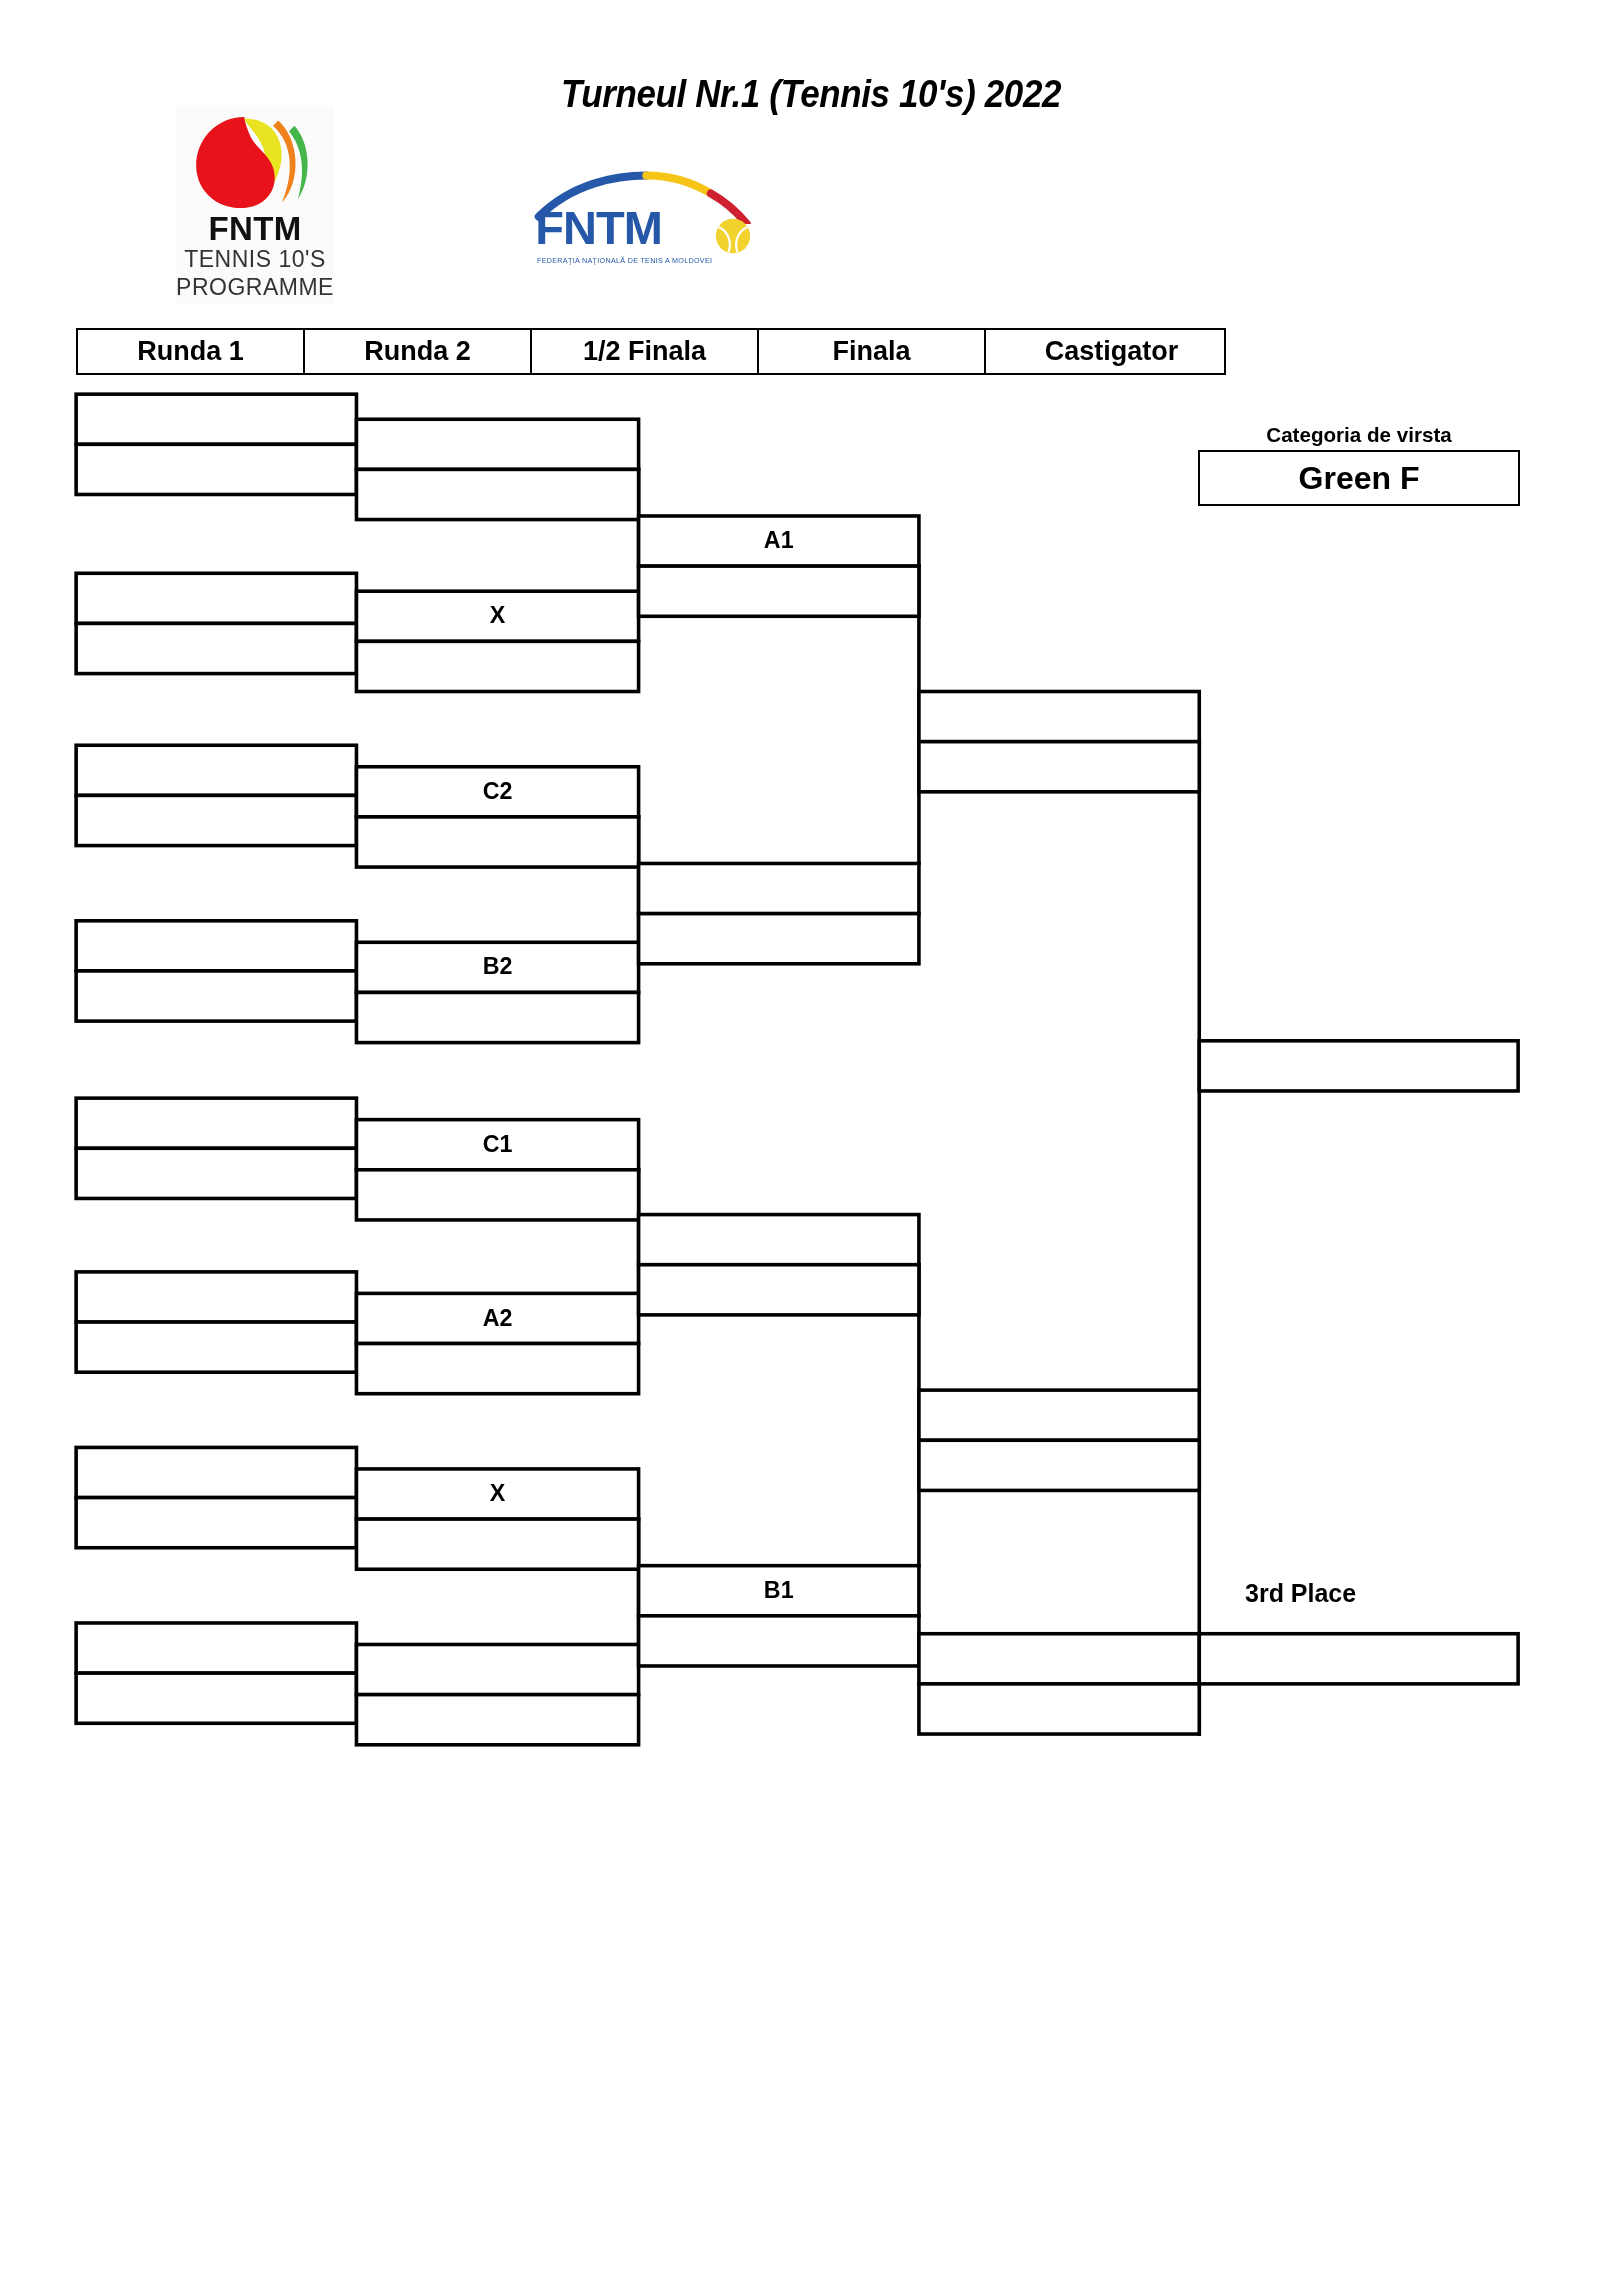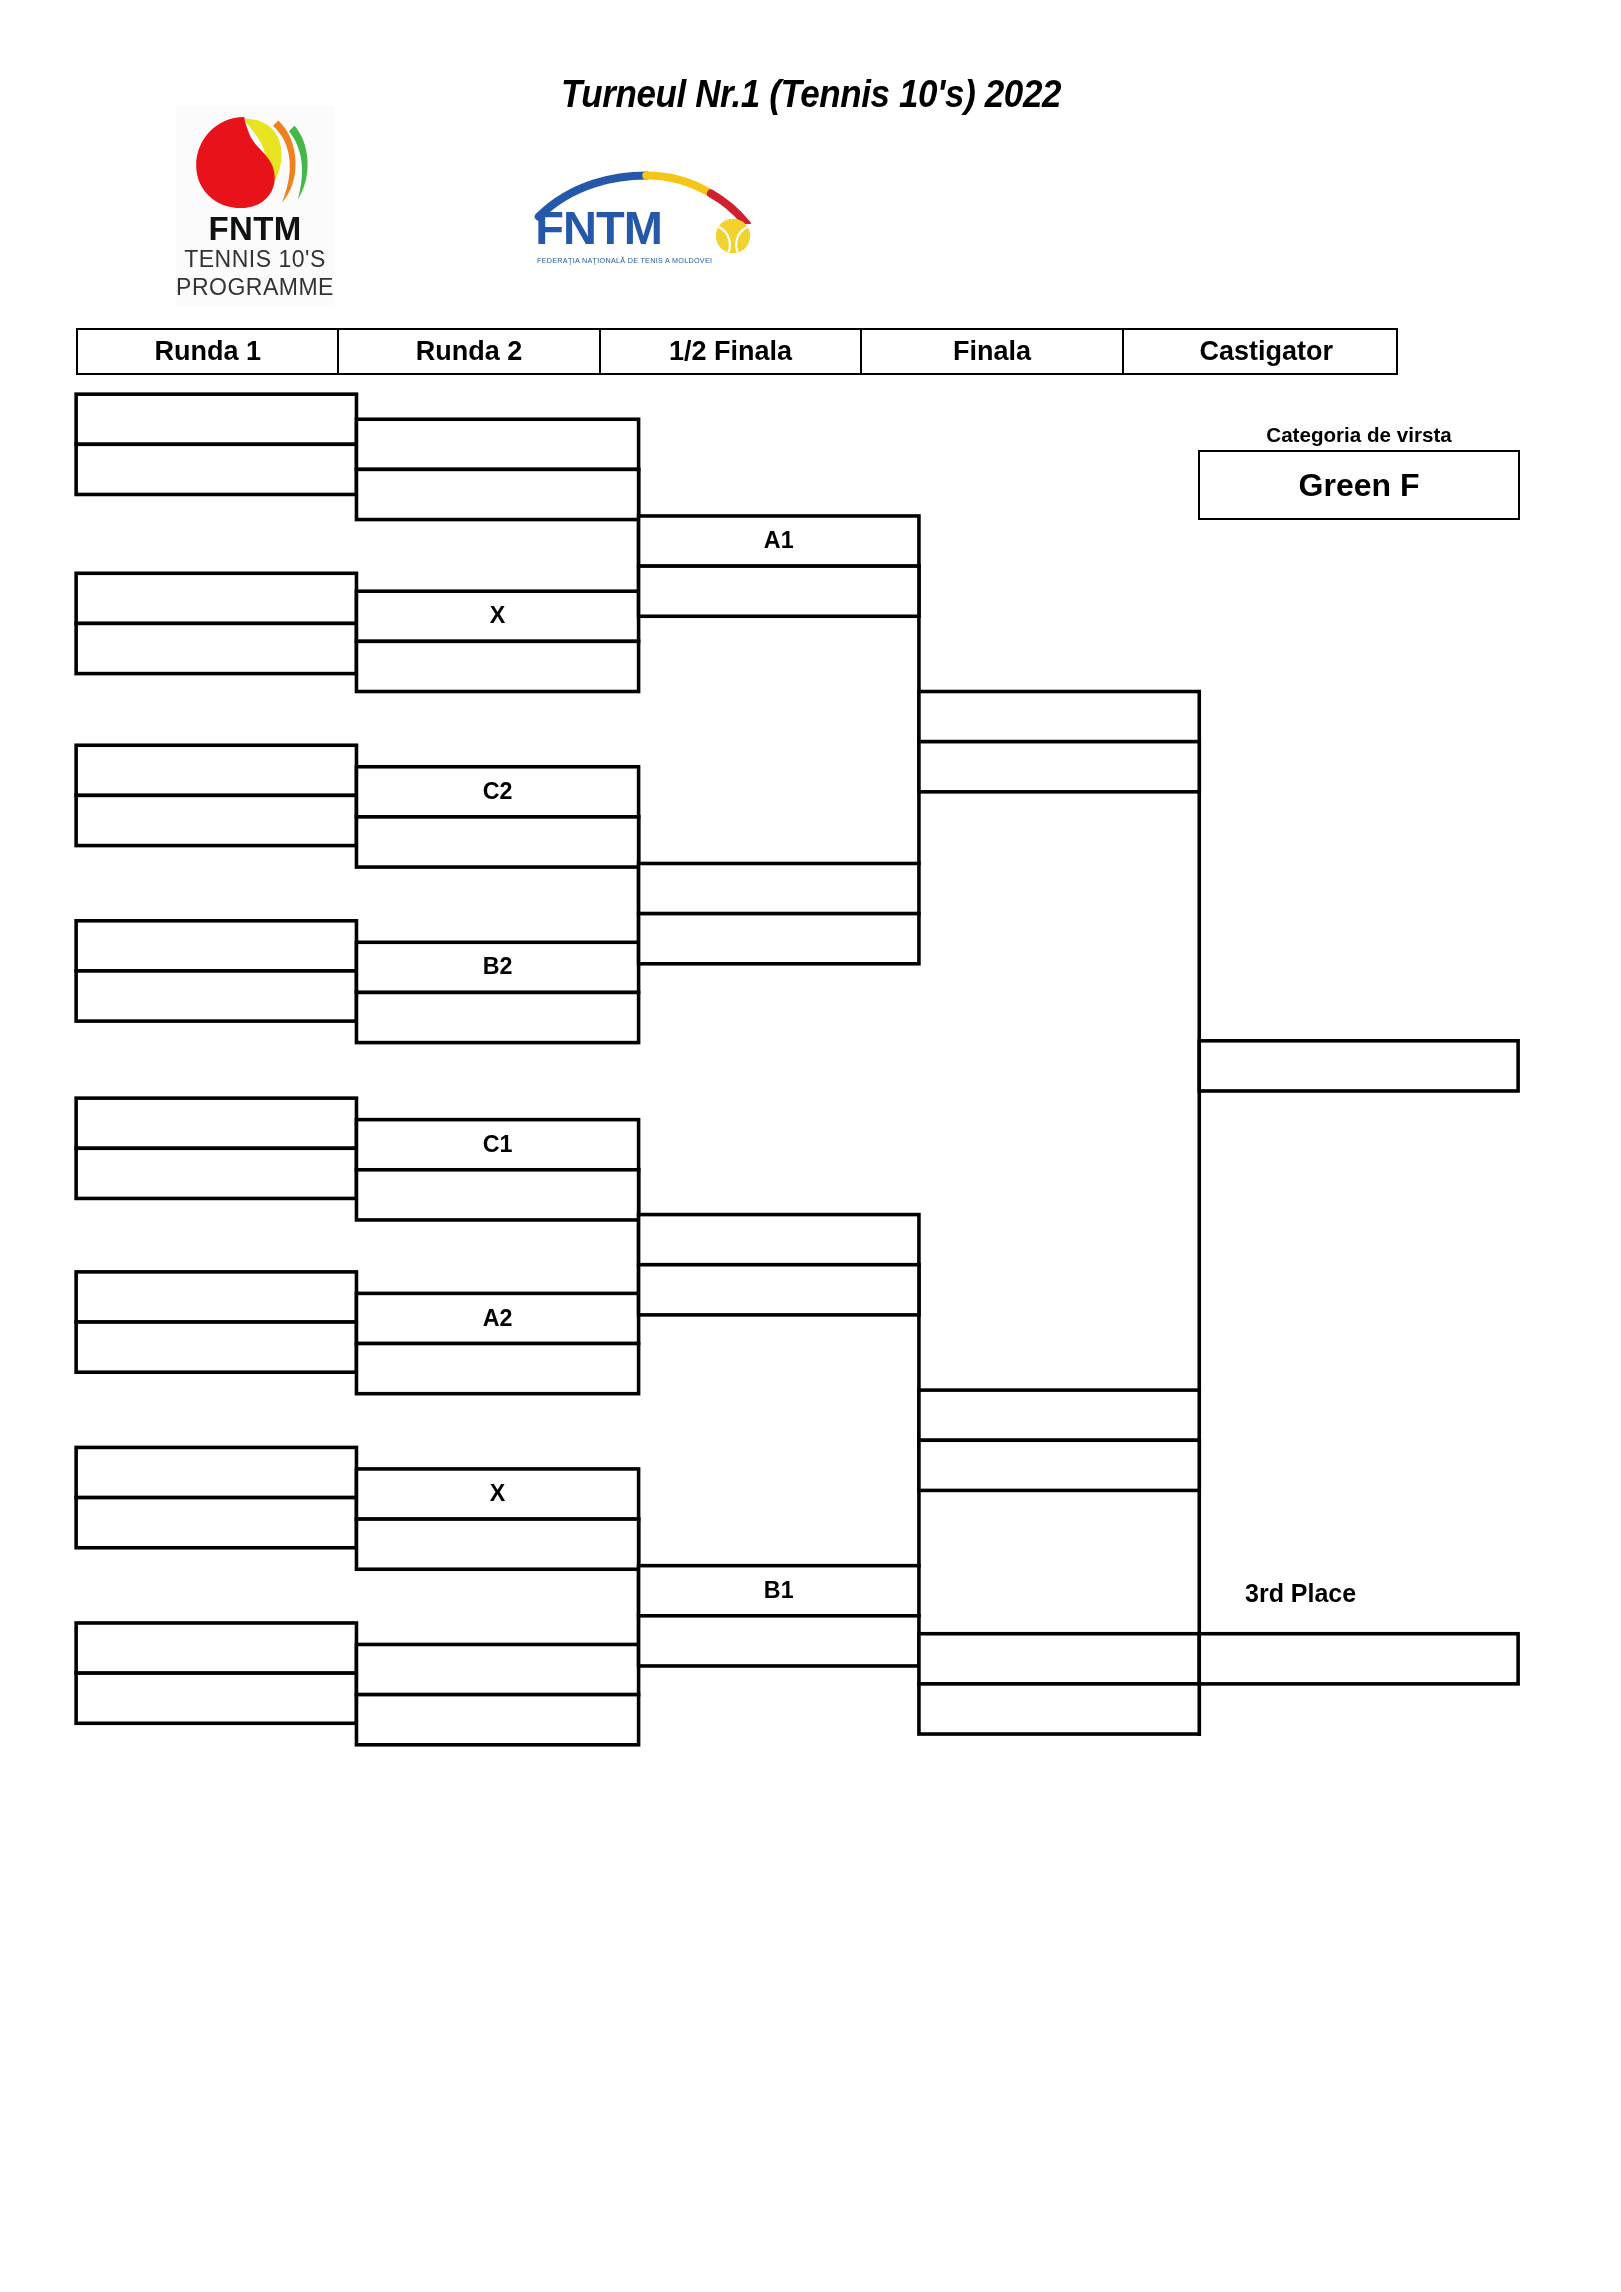--- a/index.html
+++ b/index.html
@@ -103,21 +103,21 @@
     color: #2558a8;
     letter-spacing: 0.3px;
     white-space: nowrap;
   }
 
   
   #round-header {
     position: absolute;
     left: 76px;
     top: 328px;
-    width: 1322px;
+    width: 1150px;
     height: 47px;
     display: flex;
     border: 2.7px solid #000;
     box-sizing: border-box;
     background: #fff;
   }
   #round-header .rh-cell {
     flex: 1 1 0;
     border-right: 2.7px solid #000;
     display: flex;
@@ -137,21 +137,21 @@
     width: 322px;
   }
   #category-label {
     text-align: center;
     font-size: 20.6px;
     font-weight: bold;
     margin-bottom: 3px;
   }
   #category-value {
     border: 2.7px solid #000;
-    height: 70px;
+    height: 56px;
     display: flex;
     align-items: center;
     justify-content: center;
     font-size: 32px;
     font-weight: bold;
     background: #fff;
     box-sizing: border-box;
   }
 
   

